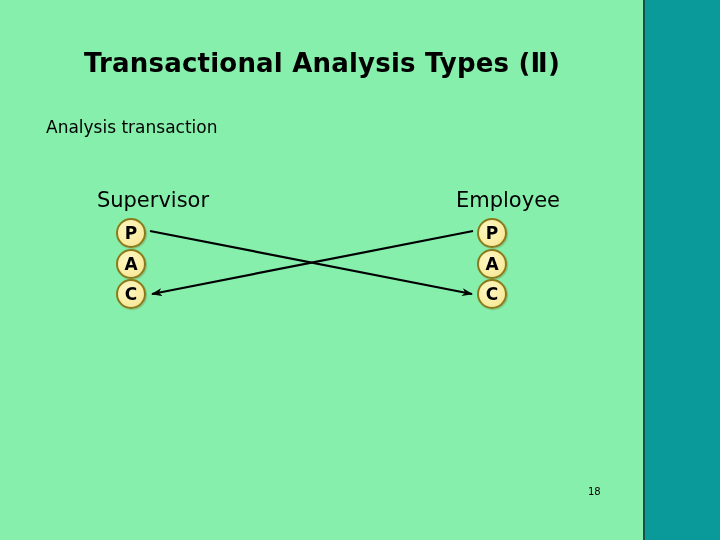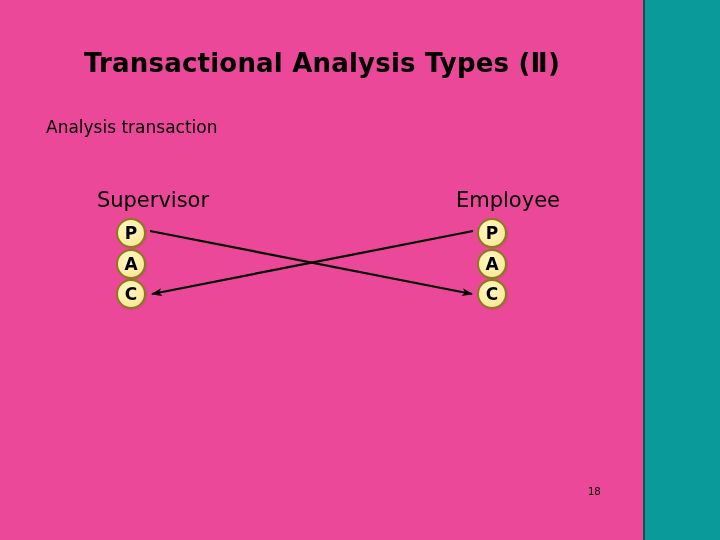--- a/index.html
+++ b/index.html
@@ -4,21 +4,21 @@
 <style>
   html, body {
     margin: 0;
     padding: 0;
     background: #ffffff;
   }
   #slide {
     position: relative;
     width: 720px;
     height: 540px;
-    background: #ec4899;
+    background: #86efac;
     overflow: hidden;
     font-family: "Liberation Sans", sans-serif;
   }
   
   #side-panel {
     position: absolute;
     left: 643px;
     top: 0;
     width: 77px;
     height: 540px;

